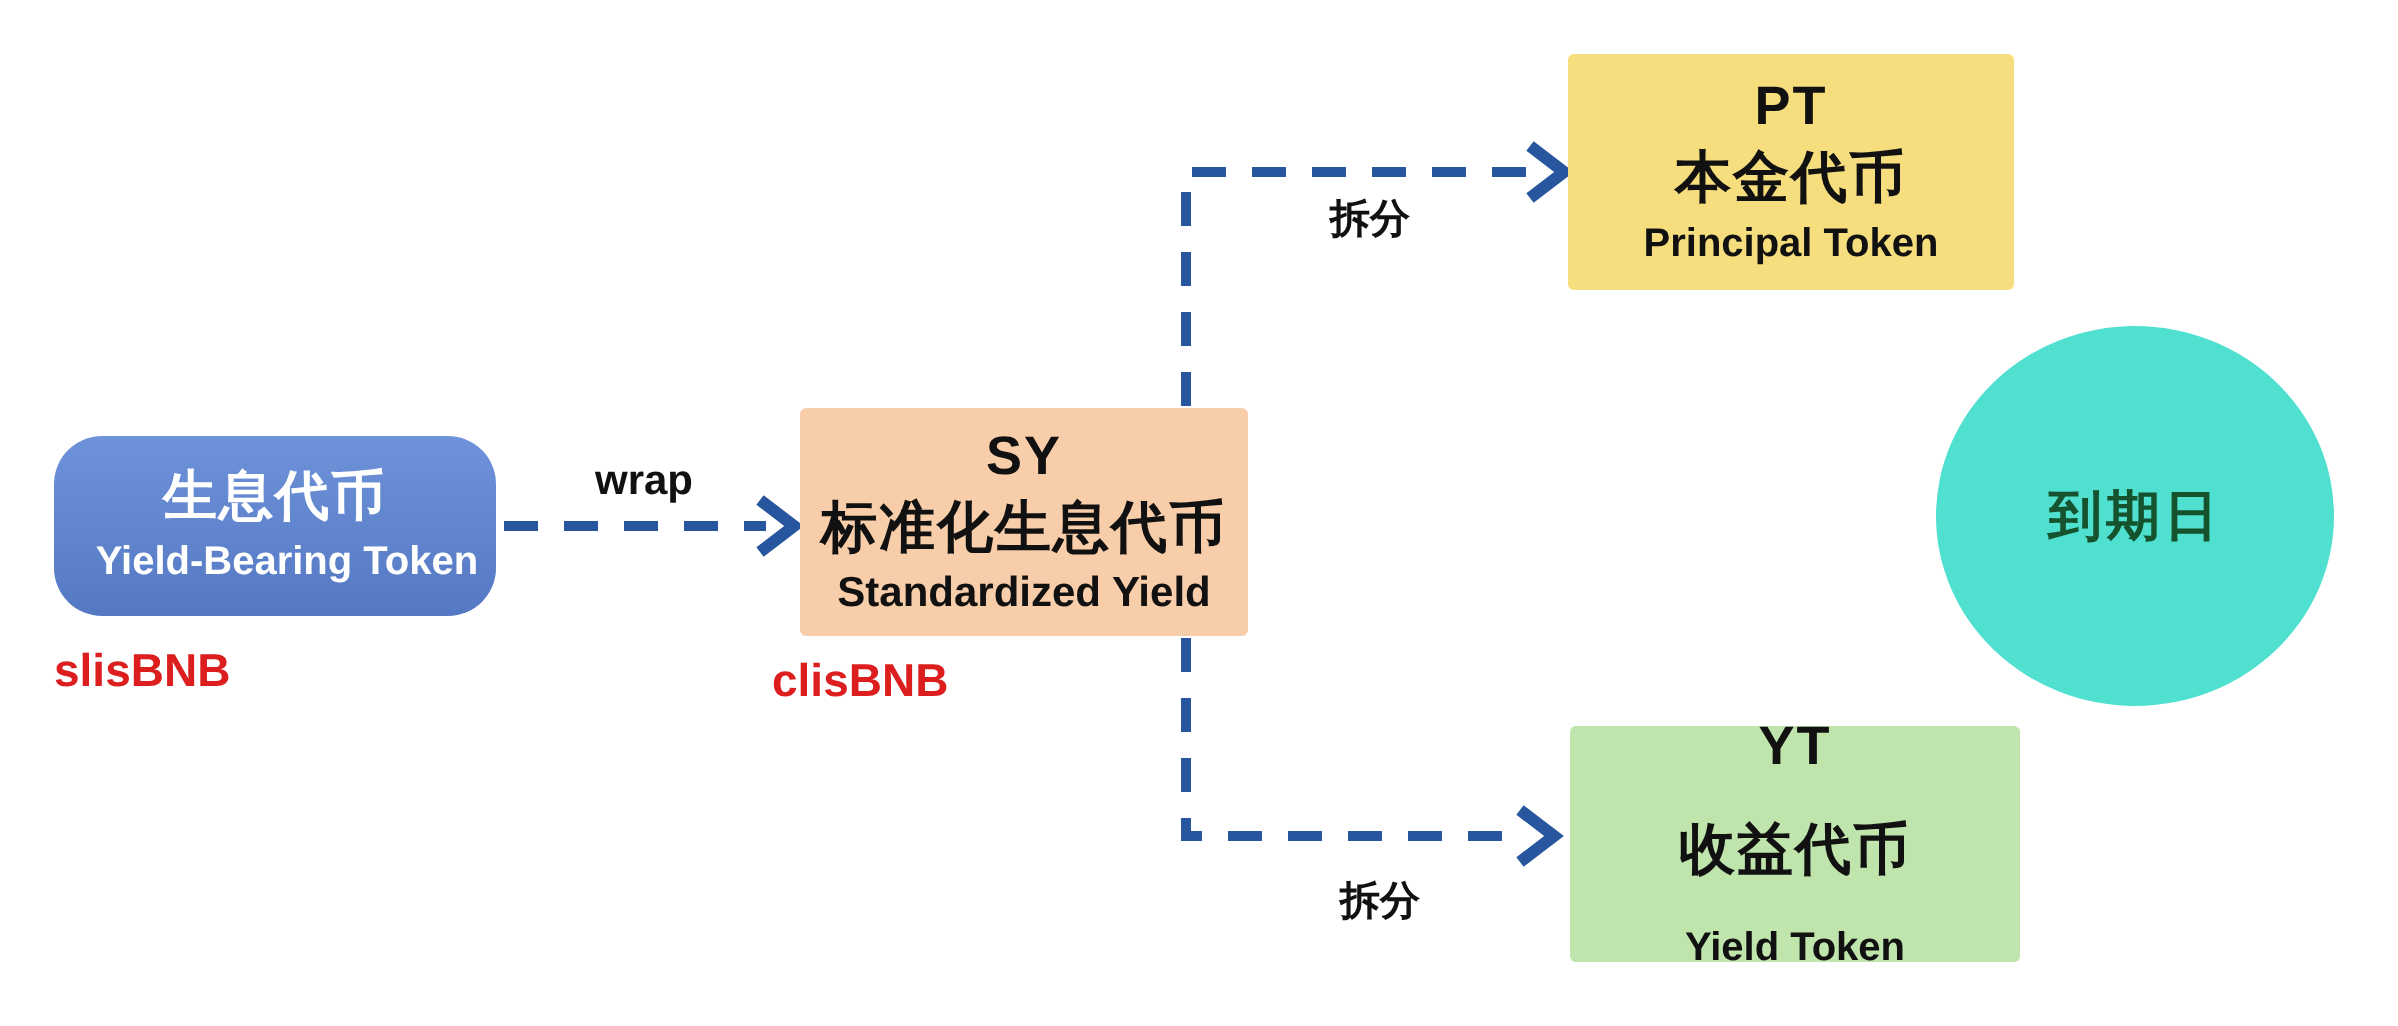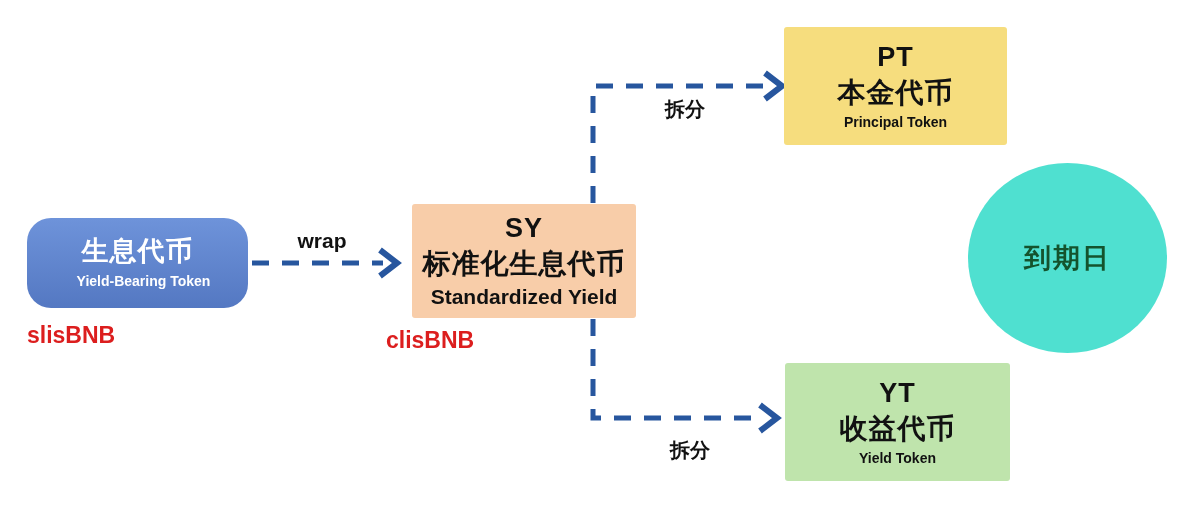--- a/index.html
+++ b/index.html
@@ -28,26 +28,26 @@
     border-radius: 3px;
     color: #111111;
     line-height: 1.25;
   }
   .node-ybt {
     left: 27px; top: 218px; width: 221px; height: 90px;
     background: linear-gradient(180deg, #6E93DA 0%, #5478C2 100%);
     color: #ffffff;
     border-radius: 24px;
   }
-  .node-sy   { left: 400px; top: 204px; width: 224px; height: 114px; background: #F8CDA9; margin-left: 12px; }
+  .node-sy   { left: 400px; top: 204px; width: 224px; height: 114px; background: #F8CDA9; }
   .node-pt   { left: 784px; top: 27px;  width: 223px; height: 118px; background: #F6DD7E; }
-  .node-yt   { left: 785px; top: 363px; width: 225px; height: 118px; background: #BFE4AC; }
+  .node-yt   { left: 785px; top: 363px; width: 225px; height: 118px; background: #BFE4AC; gap: 16px; }
   .node-title    { font-size: 27px; font-weight: bold; letter-spacing: 1px; }
   .node-title-sm { font-size: 28px; font-weight: bold; letter-spacing: 1px; }
-  .node-sub      { font-size: 14px; font-weight: bold; margin-top: 4px; }
+  .node-sub      { font-size: 20px; font-weight: bold; margin-top: 4px; }
   .node-sub-lg   { font-size: 21px; font-weight: bold; margin-top: 3px; }
   .node-ybt .node-sub { font-weight: 700; margin-left: 12px; }
   .maturity-circle {
     position: absolute;
     left: 968px; top: 163px;
     width: 199px; height: 190px;
     border-radius: 50%;
     background: #4FE0D0;
     display: flex;
     align-items: center;

